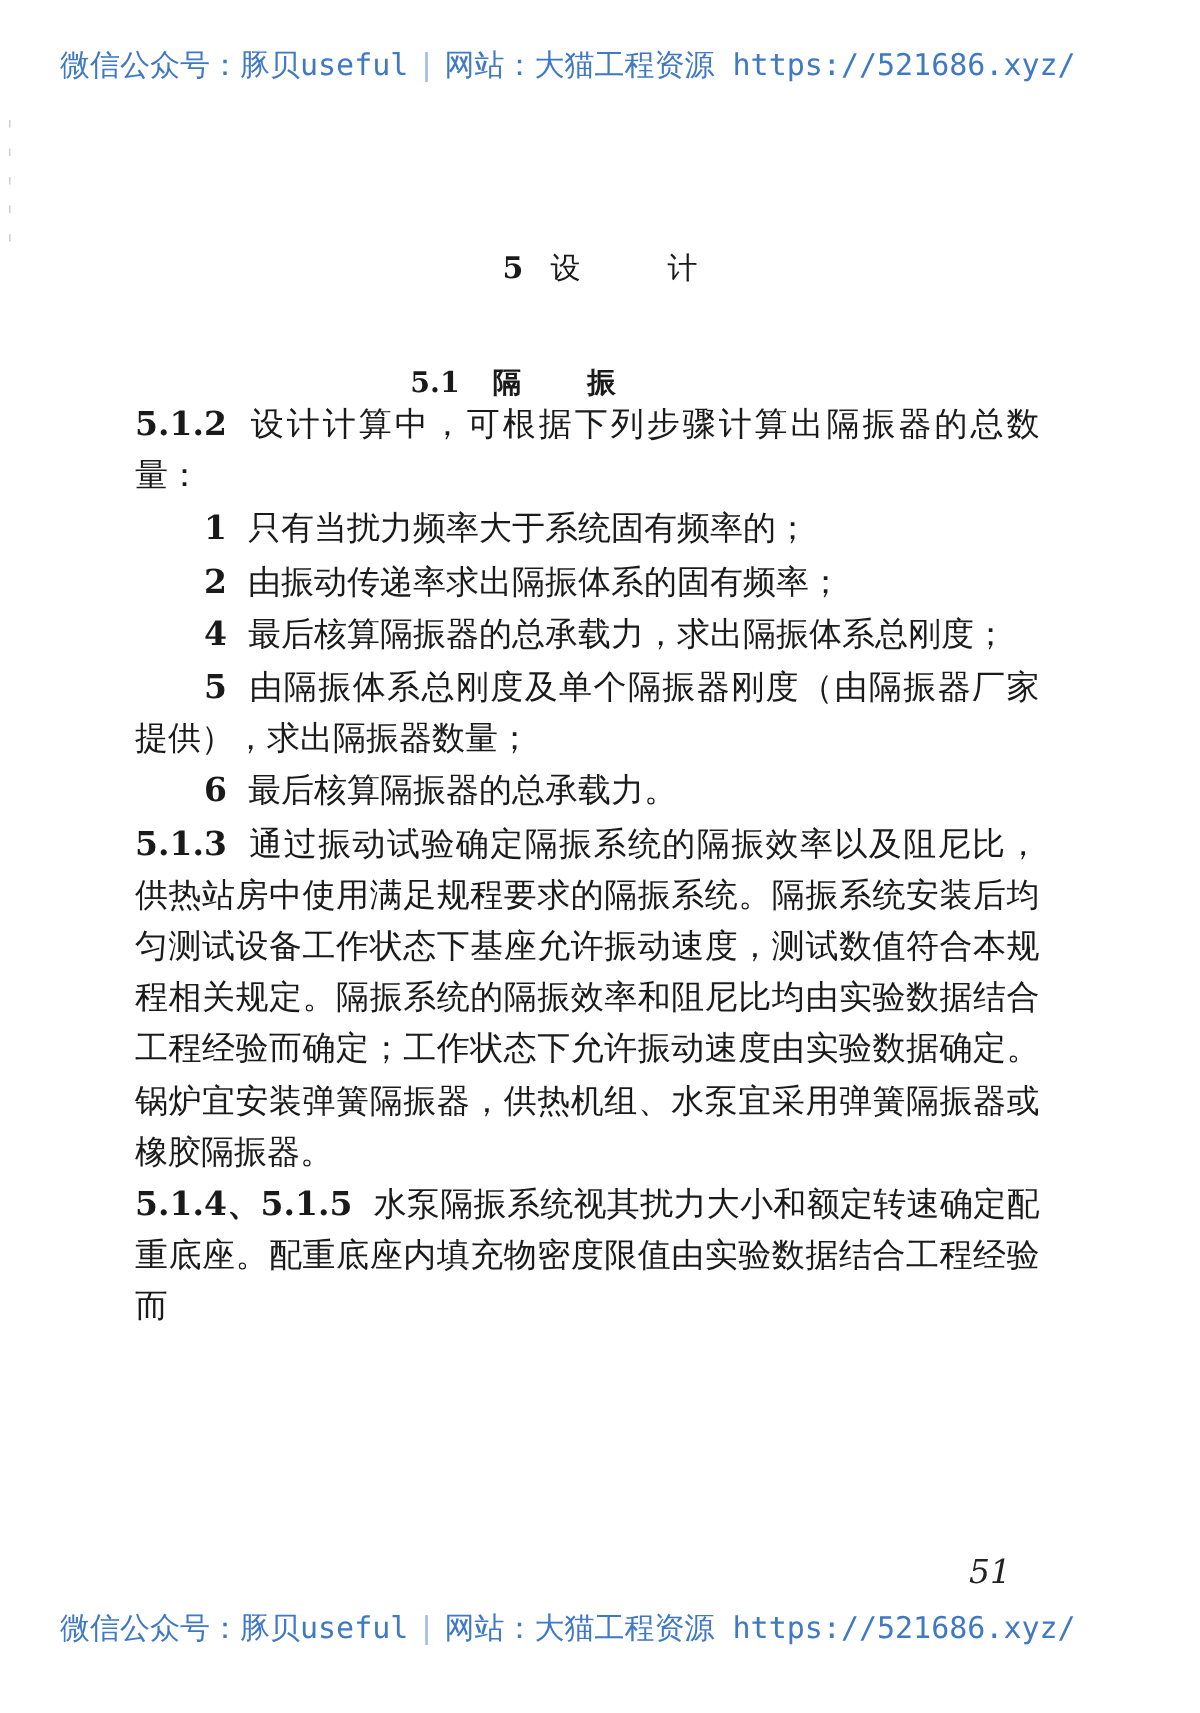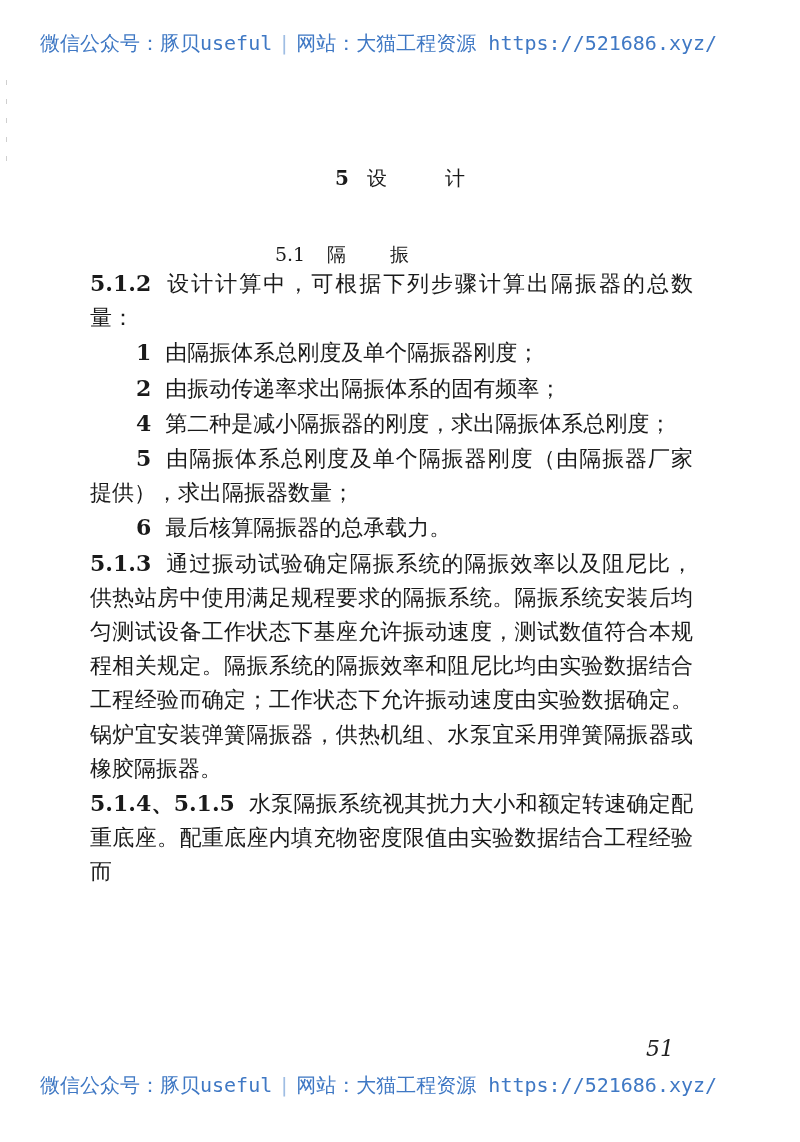--- a/index.html
+++ b/index.html
@@ -18,21 +18,21 @@
   .edge-marks { position: absolute; left: 6px; top: 80px; width: 4px; height: 100px; }
   .edge-marks i { display: block; width: 1px; height: 5px; background: #cfcfcf; margin-bottom: 14px; }
   .chapter-title {
     position: absolute; top: 152px; left: 0; width: 800px; text-align: center;
     font-size: 20px; font-weight: normal; letter-spacing: 0;
   }
   .chapter-title .num { font-weight: bold; margin-right: 18px; }
   .chapter-title .gap { display: inline-block; width: 58px; }
   .section-title {
     position: absolute; top: 226px; left: 0; width: 684px; text-align: center;
-    font-size: 19px; font-weight: normal;
+    font-size: 19px; font-weight: bold;
   }
   .section-title .num { margin-right: 22px; }
   .section-title .gap { display: inline-block; width: 44px; }
   .content {
     position: absolute; left: 90px; top: 266px; width: 603px;
     font-size: 22px; line-height: 34.2px; text-align: justify;
   }
   .content p { margin: 0; }
   .clause-no { font-weight: bold; margin-right: 14px; }
   .item { text-indent: 46px; }
@@ -62,23 +62,23 @@
 </h1>
 
 <h2 class="section-title">
   <span class="num">5.1</span><span>隔</span><span class="gap"></span><span>振</span>
 </h2>
 
 <div class="content">
   <p>
     <span class="clause-no">5.1.2</span><span>设计计算中，可根据下列步骤计算出隔振器的总数量：</span>
   </p>
-  <p class="item"><span class="inum">1</span><span>由隔振体系总刚度及单个隔振器刚度；</span></p>
+  <p class="item"><span class="inum">1</span><span>只有当扰力频率大于系统固有频率的；</span></p>
   <p class="item"><span class="inum">2</span><span>由振动传递率求出隔振体系的固有频率；</span></p>
-  <p class="item"><span class="inum">4</span><span>第二种是减小隔振器的刚度，求出隔振体系总刚度；</span></p>
+  <p class="item"><span class="inum">4</span><span>最后核算隔振器的总承载力，求出隔振体系总刚度；</span></p>
   <p class="item"><span class="inum">5</span><span>由隔振体系总刚度及单个隔振器刚度（由隔振器厂家提供），求出隔振器数量；</span></p>
   <p class="item"><span class="inum">6</span><span>最后核算隔振器的总承载力。</span></p>
   <p>
     <span class="clause-no">5.1.3</span><span>通过振动试验确定隔振系统的隔振效率以及阻尼比，供热站房中使用满足规程要求的隔振系统。隔振系统安装后均匀测试设备工作状态下基座允许振动速度，测试数值符合本规程相关规定。隔振系统的隔振效率和阻尼比均由实验数据结合工程经验而确定；工作状态下允许振动速度由实验数据确定。锅炉宜安装弹簧隔振器，供热机组、水泵宜采用弹簧隔振器或橡胶隔振器。</span>
   </p>
   <p>
     <span class="clause-no">5.1.4、5.1.5</span><span>水泵隔振系统视其扰力大小和额定转速确定配重底座。配重底座内填充物密度限值由实验数据结合工程经验而</span>
   </p>
 </div>
 

